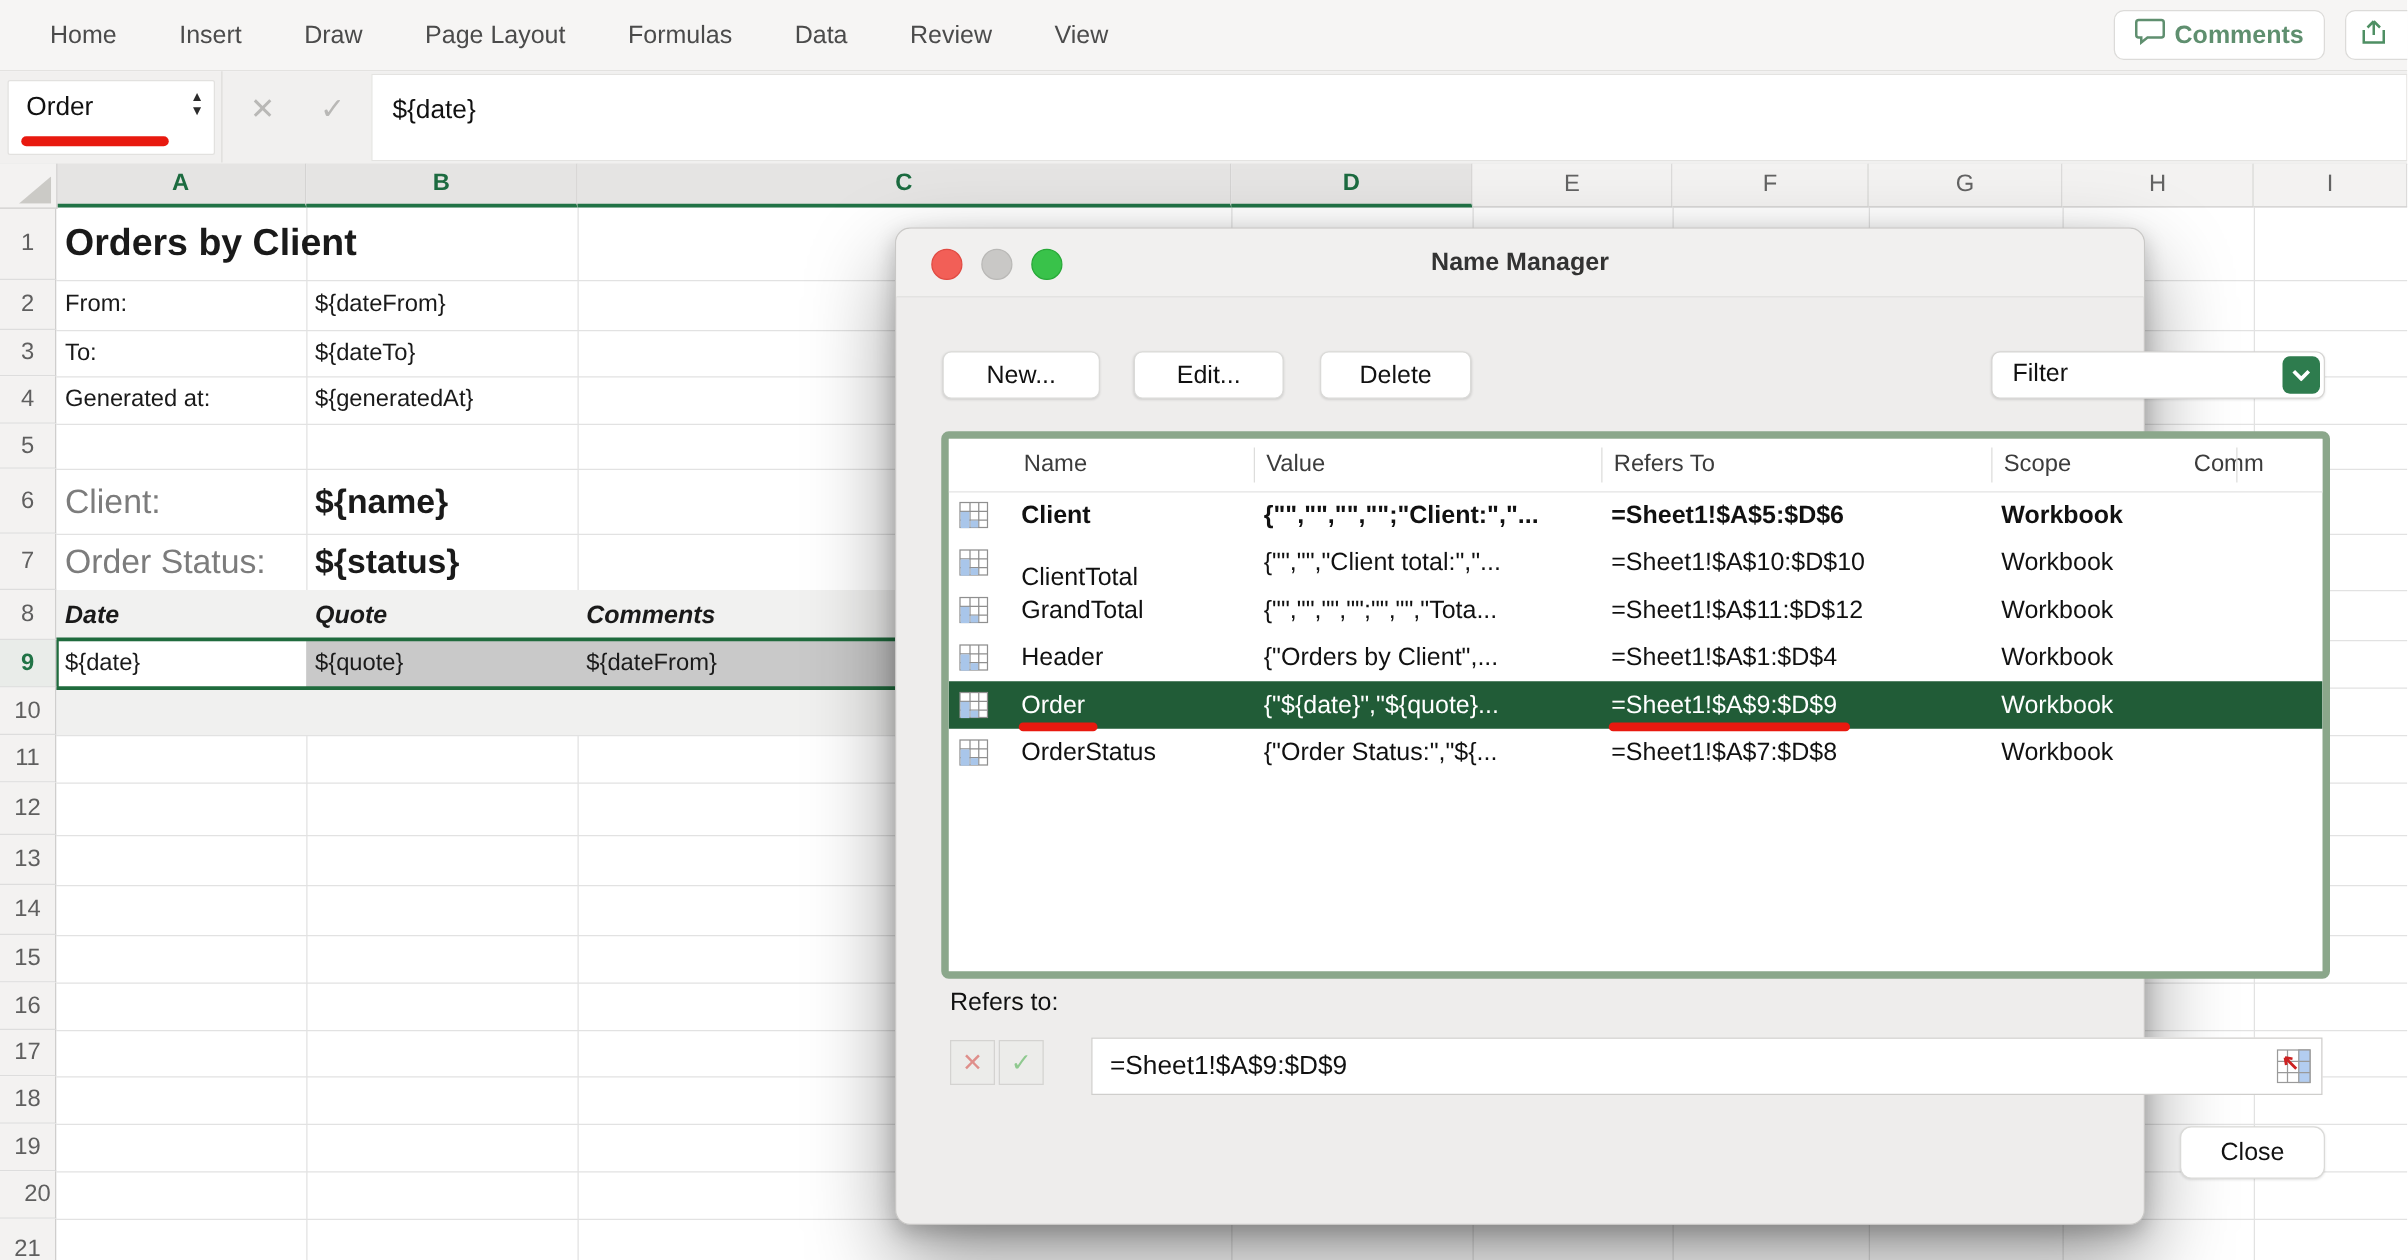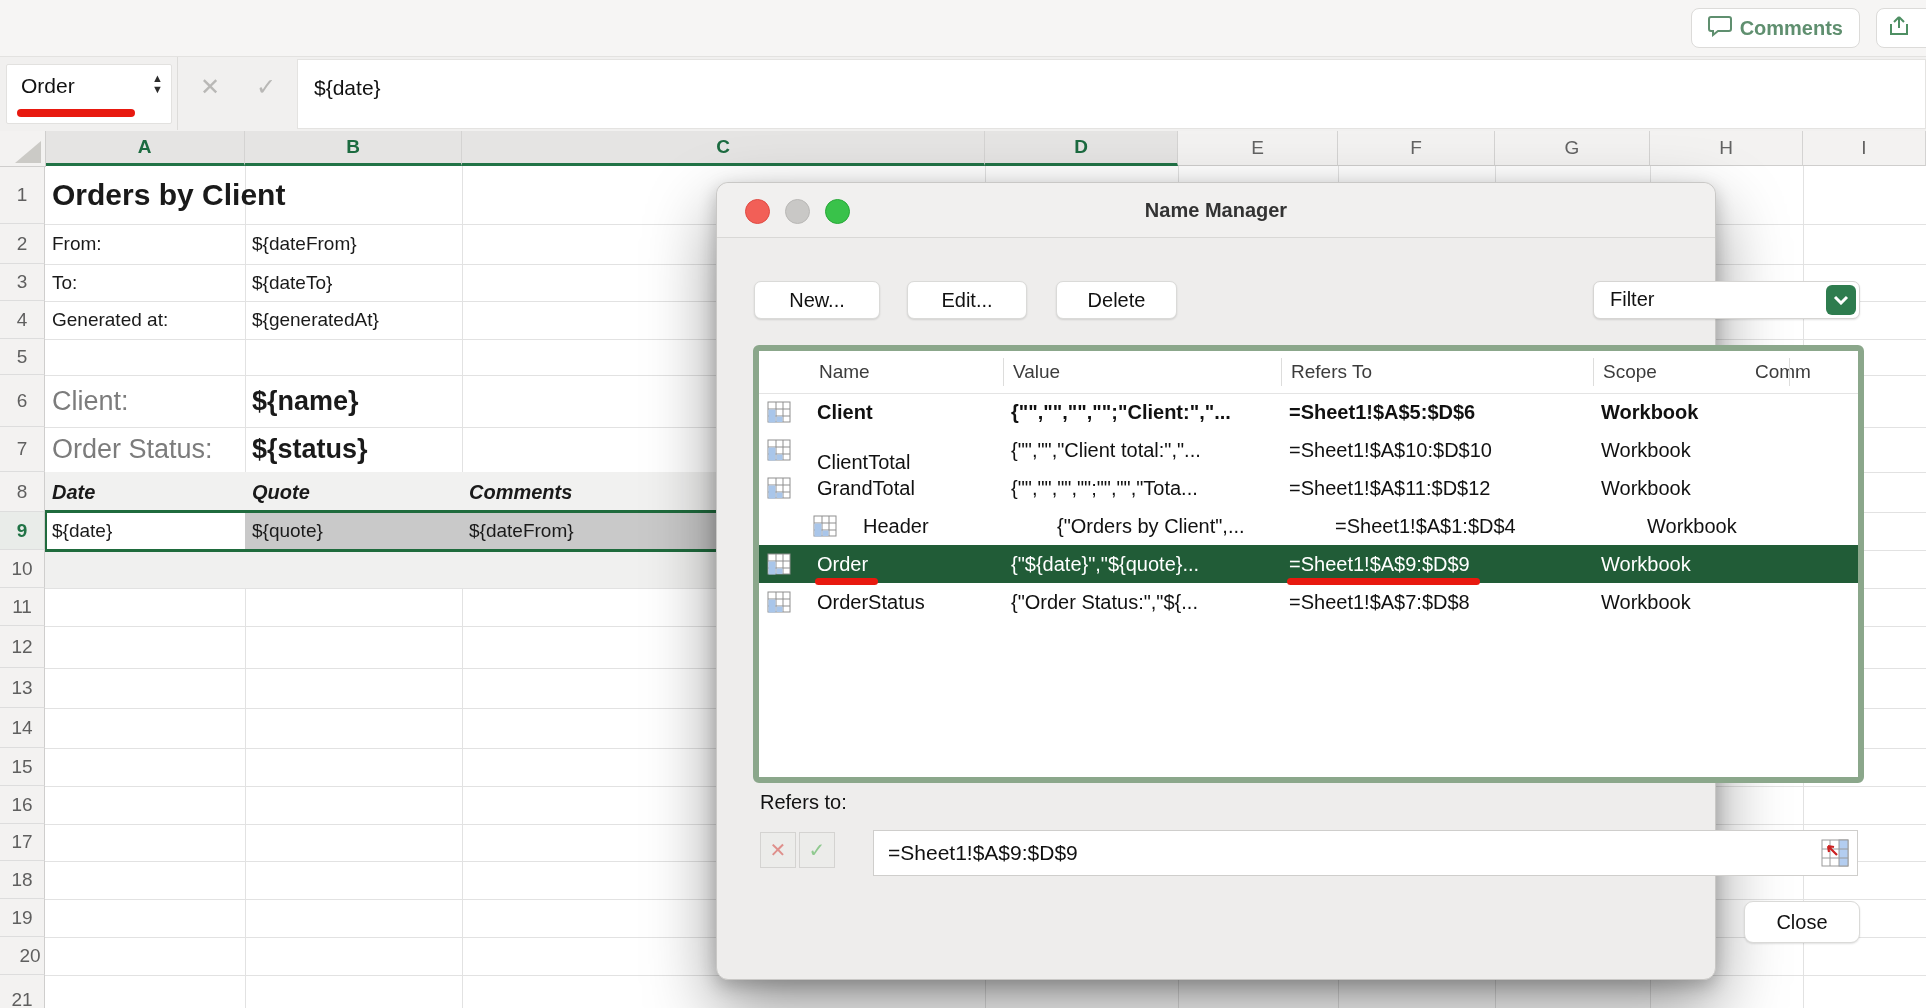--- a/index.html
+++ b/index.html
@@ -98,20 +98,30 @@
                 border:1px solid #cfcecc;box-sizing:border-box;}
   #refers-text{position:absolute;left:14px;top:10px;font-size:21px;color:#111;}
   #range-icon{position:absolute;right:8px;top:8px;}
 </style>
 <style>.red-ul::after{background:#e8190f;} #name-underline{background:#e8190f;}</style></head>
 <body>
 
 <div id="screen">
 
   <div id="menubar">
+    <div id="menu-items">
+        <div class="menu-item">Home</div>
+        <div class="menu-item">Insert</div>
+        <div class="menu-item">Draw</div>
+        <div class="menu-item">Page Layout</div>
+        <div class="menu-item">Formulas</div>
+        <div class="menu-item">Data</div>
+        <div class="menu-item">Review</div>
+        <div class="menu-item">View</div>
+      </div>
     <div id="comments-btn">
       <span>
         <svg width="24" height="22" viewBox="0 0 24 22">
             <path d="M3 2 h18 a2 2 0 0 1 2 2 v10 a2 2 0 0 1 -2 2 h-11 l-5 4 v-4 h-2 a2 2 0 0 1 -2 -2 v-10 a2 2 0 0 1 2 -2 z" fill="none" stroke="#5f8f6f" stroke-width="2"></path>
           </svg>
       </span>
       <span>Comments</span>
     </div>
     <div id="share-btn">
       <span>
@@ -333,21 +343,21 @@
             <div class="nm-cell" style="left: 252px;">
               <span>{"","","","";"","","Tota...</span>
             </div>
             <div class="nm-cell" style="left: 530px;">
               <span>=Sheet1!$A$11:$D$12</span>
             </div>
             <div class="nm-cell" style="left: 842px;">
               <span>Workbook</span>
             </div>
           </div>
-          <div class="nm-row" style="top: 156px; margin-left: 46px;">
+          <div class="nm-row" style="top: 156px;">
             <span class="nm-icon"><svg width="24" height="22" viewBox="0 0 24 22">
                 <rect x="1" y="1" width="22" height="20" fill="#fff" stroke="#8f8f8f"></rect>
                 <path d="M1 8 h22 M1 15 h22 M9 1 v20 M16 1 v20" stroke="#8f8f8f" fill="none"></path>
                 <rect x="1.5" y="8.5" width="7" height="13" fill="#a9c6ea"></rect>
                 <rect x="9.5" y="15.5" width="6" height="5.5" fill="#a9c6ea"></rect>
               </svg></span>
             <div class="nm-cell" style="left: 58px;">
               <span>Header</span>
             </div>
             <div class="nm-cell" style="left: 252px;">

